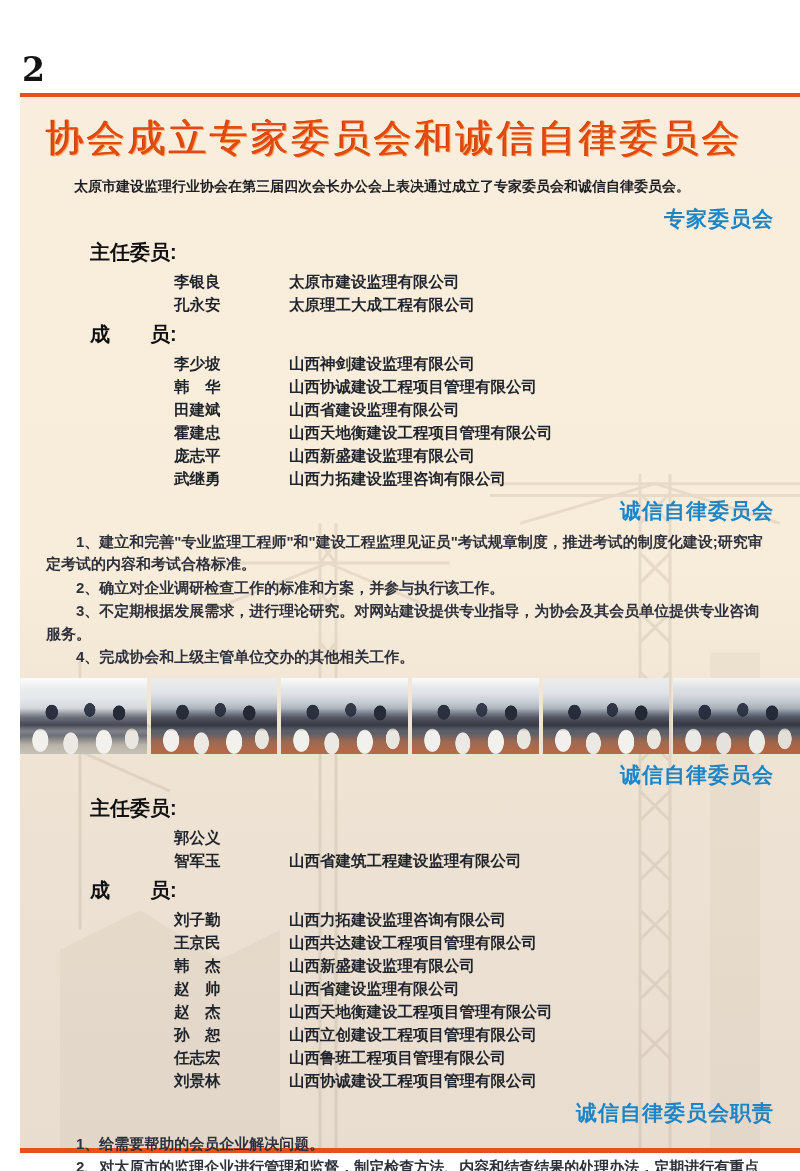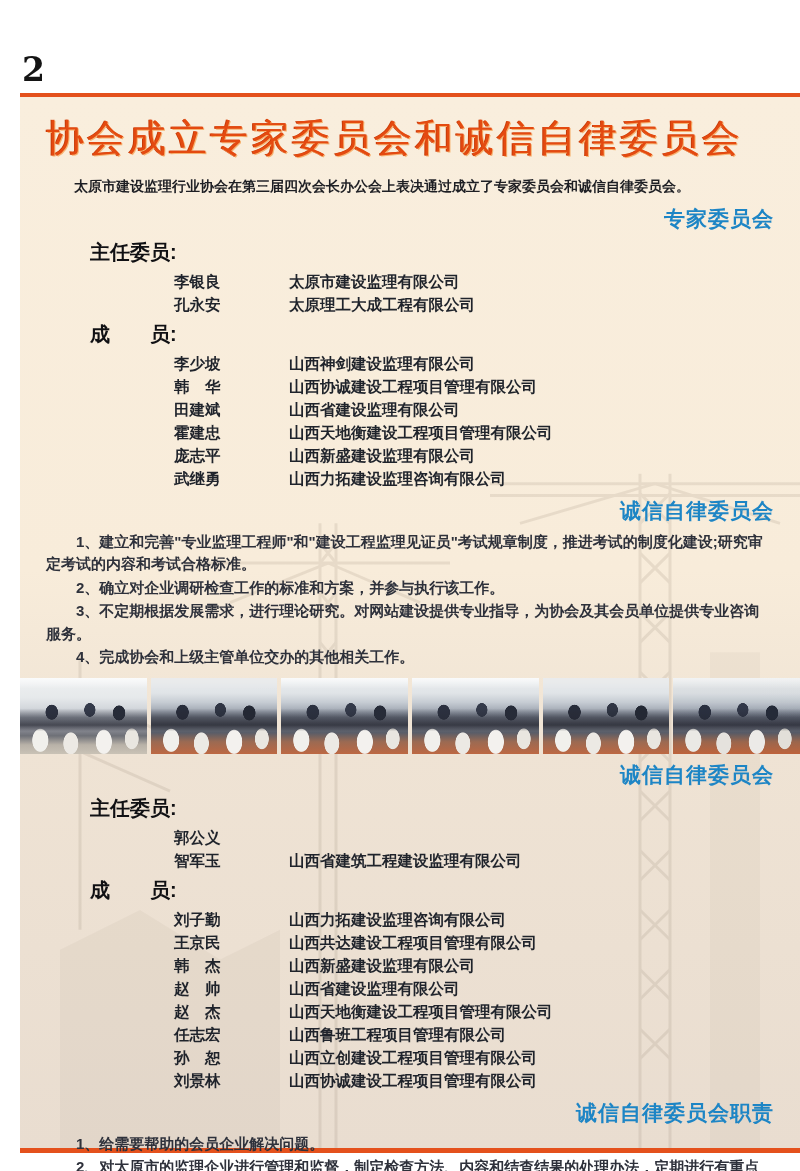--- a/index.html
+++ b/index.html
@@ -181,26 +181,26 @@
       </div>
       <div class="row">
         <span class="nm">赵　帅</span>
         <span class="co">山西省建设监理有限公司</span>
       </div>
       <div class="row">
         <span class="nm">赵　杰</span>
         <span class="co">山西天地衡建设工程项目管理有限公司</span>
       </div>
       <div class="row">
+        <span class="nm">孙　恕</span>
+        <span class="co">山西立创建设工程项目管理有限公司</span>
+      </div>
+      <div class="row">
         <span class="nm">任志宏</span>
         <span class="co">山西鲁班工程项目管理有限公司</span>
-      </div>
-      <div class="row">
-        <span class="nm">孙　恕</span>
-        <span class="co">山西立创建设工程项目管理有限公司</span>
       </div>
       <div class="row">
         <span class="nm">刘景林</span>
         <span class="co">山西协诚建设工程项目管理有限公司</span>
       </div>
     </div>
 
     <div class="sec-head">诚信自律委员会职责</div>
     <div class="duties">
       <p>1、给需要帮助的会员企业解决问题。</p>

